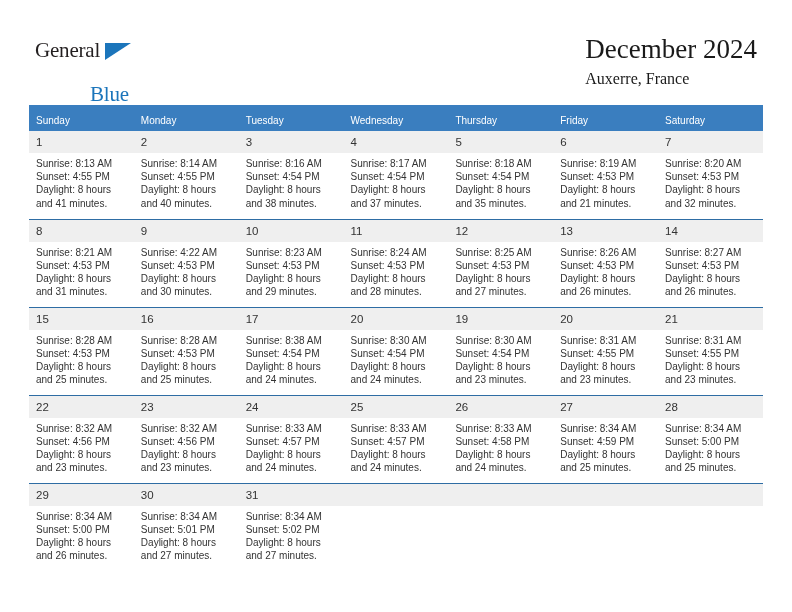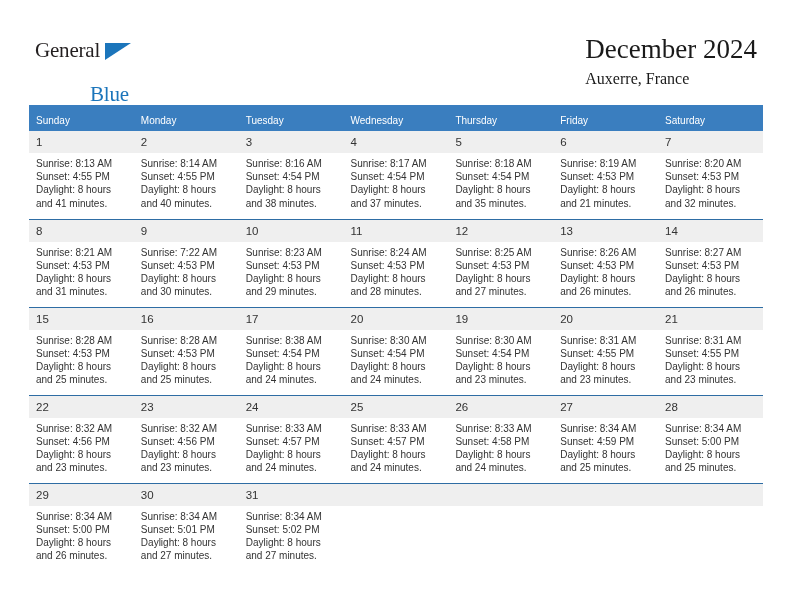--- a/index.html
+++ b/index.html
@@ -259,21 +259,21 @@
             <div class="details">
               <div>Sunrise: 8:21 AM</div>
               <div>Sunset: 4:53 PM</div>
               <div>Daylight: 8 hours</div>
               <div>and 31 minutes.</div>
             </div>
           </td>
           <td>
             <div class="daynum">9</div>
             <div class="details">
-              <div>Sunrise: 7:22 AM</div>
+              <div>Sunrise: 4:22 AM</div>
               <div>Sunset: 4:53 PM</div>
               <div>Daylight: 8 hours</div>
               <div>and 30 minutes.</div>
             </div>
           </td>
           <td>
             <div class="daynum">10</div>
             <div class="details">
               <div>Sunrise: 8:23 AM</div>
               <div>Sunset: 4:53 PM</div>

